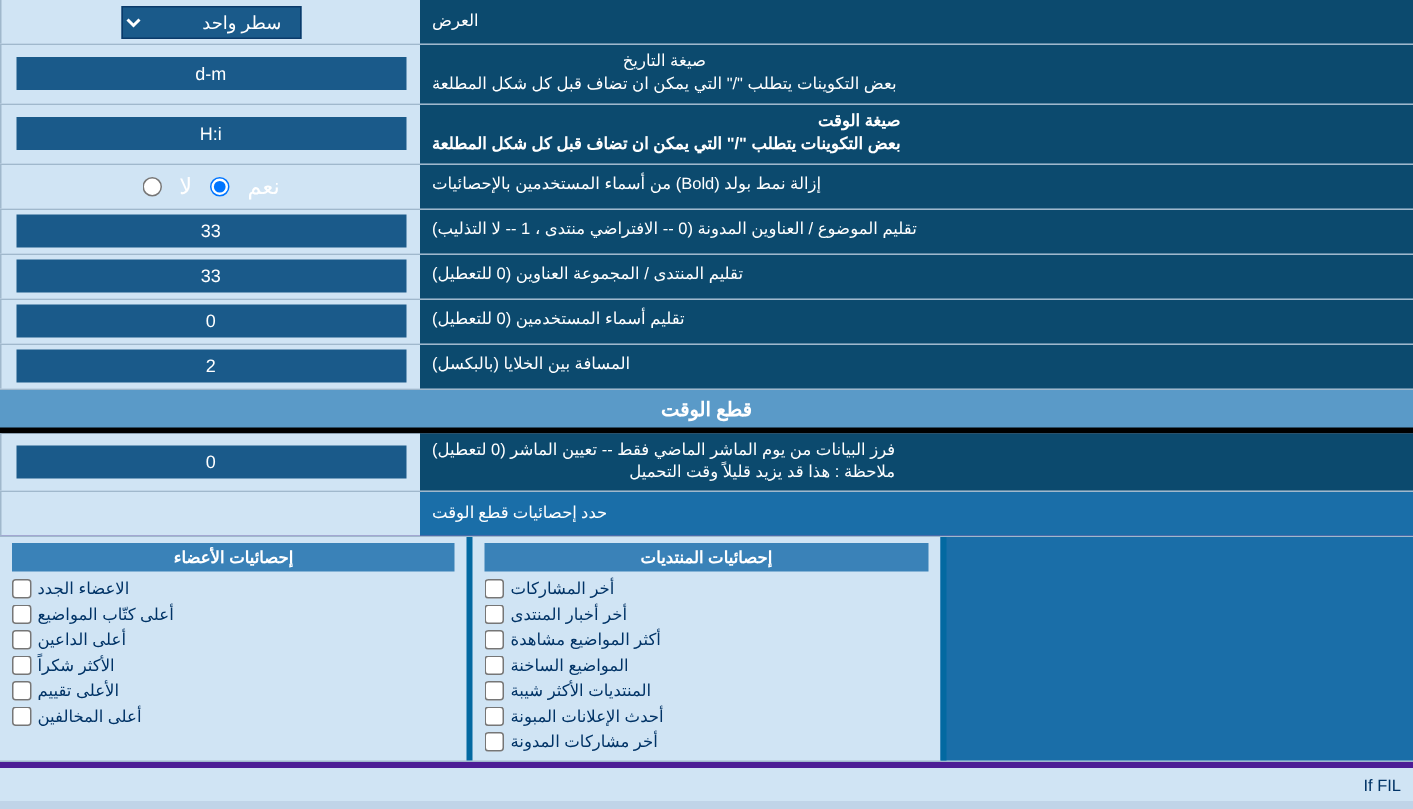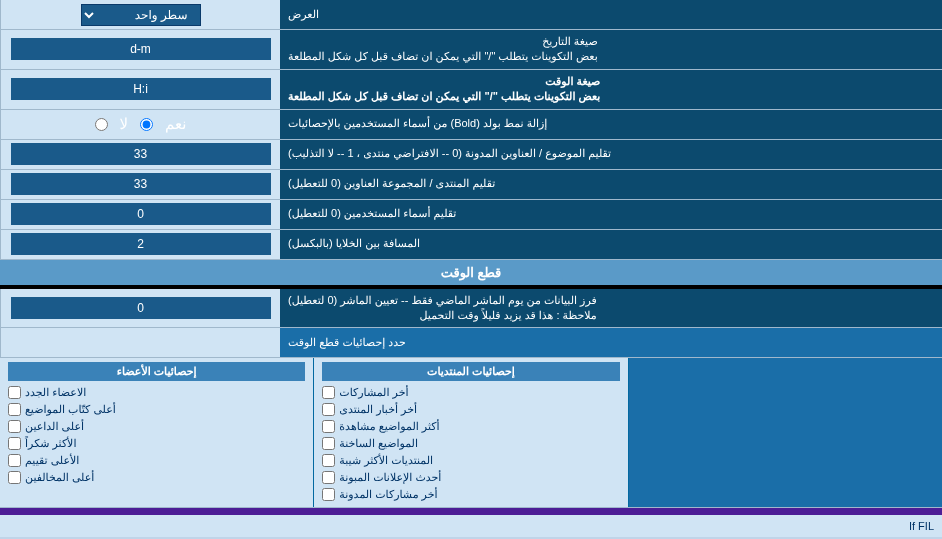--- a/index.html
+++ b/index.html
@@ -88,21 +88,21 @@
       height: 13px;
     }
     .three-col {
       display: flex;
       border-bottom: 1px solid #a0b8cc;
       background: #d0e4f4;
     }
     .three-col .col {
       flex: 1;
       padding: 4px 8px;
-      border-left: 1px solid #0369a1;
+      border-left: 4px solid #0369a1;
     }
     .three-col .col:last-child {
       border-left: none;
     }
     .col-title {
       background: #3a82b8;
       color: #fff;
       text-align: center;
       padding: 3px 6px;
       font-size: 11px;
@@ -119,21 +119,21 @@
     <div class="row-label">العرض</div>
     <div class="row-input" style="justify-content:center; background:#d0e4f4;">
       <select style="background:#1a5a8a;color:#fff;border:1px solid #0a3a6a;padding:2px 8px;font-size:12px;min-width:120px;">
         <option>سطر واحد</option>
       </select>
     </div>
   </div>
 
   <div class="row">
     <div class="row-label">
-      <span style="white-space:pre-line;">صيغة التاريخ
+      <span style="white-space:pre-line;text-align:center;">صيغة التاريخ
 بعض التكوينات يتطلب "/" التي يمكن ان تضاف قبل كل شكل المطلعة</span>
     </div>
     <div class="row-input">
       <input class="input-field" type="text" value="d-m" style="">
     </div>
   </div>
 
   <div class="row">
     <div class="row-label">
       <span style="white-space:pre-line;font-weight:bold;">صيغة الوقت
@@ -189,21 +189,21 @@
   <div class="row">
     <div class="row-label">
       <span style="white-space:pre-line;">فرز البيانات من يوم الماشر الماضي فقط -- تعيين الماشر (0 لتعطيل)
 ملاحظة : هذا قد يزيد قليلاً وقت التحميل</span>
     </div>
     <div class="row-input">
       <input class="input-field" type="text" value="0" style="">
     </div>
   </div>
 
-  <div class="row" style="background:#4c1d95;">
+  <div class="row" style="background:#4c1d95;font-family:Liberation Serif, serif;">
     <div class="row-label" style="flex:1; background:#1a6ea8;">حدد إحصائيات قطع الوقت</div>
     <div style="min-width:280px; background:#d0e4f4; border-left:1px solid #a0b8cc;"></div>
   </div>
 
   <div class="three-col">
 
     <div class="col" style="background:#1a6ea8; min-width:280px; flex:1;"></div>
 
     <div class="col">
       <div class="col-title">إحصائيات المنتديات</div>
@@ -259,17 +259,17 @@
         <label>الأعلى تقييم</label>
         <input type="checkbox" style="">
       </div>
       <div class="checkbox-item">
         <label>أعلى المخالفين</label>
         <input type="checkbox" style="">
       </div>
     </div>
   </div>
 
-  <div style="background:#d0e4f4; padding:4px 8px; border-top:7px solid #4c1d95;">
+  <div style="background:#d0e4f4; padding:4px 8px; border-top:4px solid #4c1d95;">
     <span style="color:#003366; font-size:11px;">If FIL</span>
   </div>
 
 </div>
 
 </body></html>

